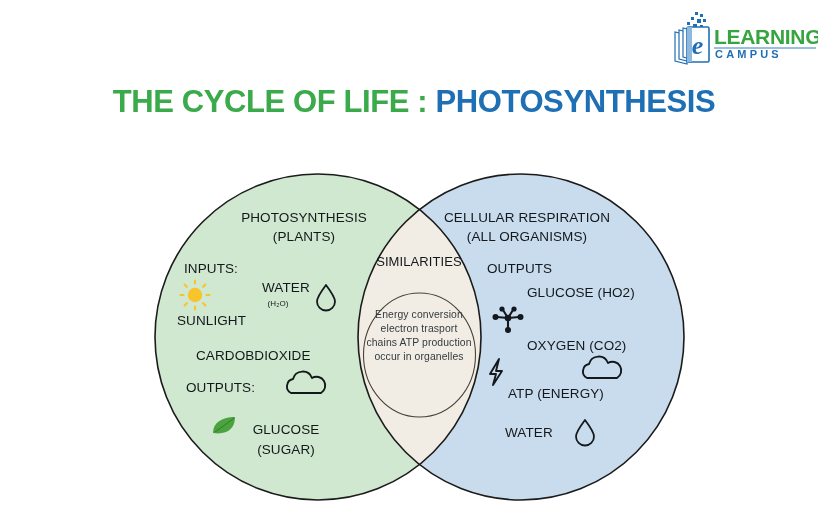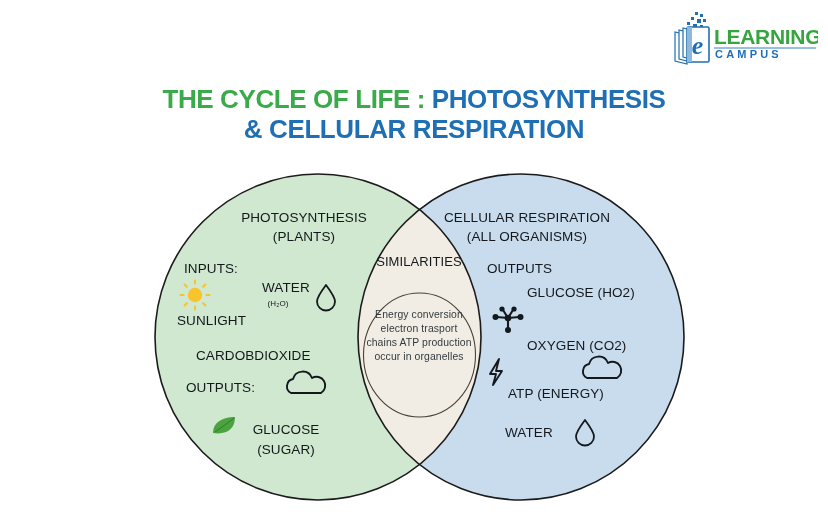--- a/index.html
+++ b/index.html
@@ -45,21 +45,21 @@
     position: absolute;
     top: 84px;
     left: 0;
     width: 828px;
     text-align: center;
     line-height: 1.16;
   }
   .title-line {
     font-family: "Liberation Sans", sans-serif;
     font-weight: bold;
-    font-size: 26px;
+    font-size: 31px;
     letter-spacing: -0.4px;
     white-space: nowrap;
   }
   .t-green { color: #3aaa4a; }
   .t-blue  { color: #1f6fb5; }
 
   
   #venn {
     position: absolute;
     left: 0;
@@ -113,21 +113,20 @@
     <text class="logo-word-campus" x="42" y="48">CAMPUS</text>
     <line x1="41" y1="38" x2="143" y2="38" stroke="#1f6fb5" stroke-width="0.9"></line>
   </svg>
 </div>
 
 <div id="title-block">
   <div class="title-line">
     <span class="t-green">THE CYCLE OF LIFE :</span>
     <span class="t-blue">PHOTOSYNTHESIS</span>
   </div>
-  <div class="title-line t-blue">&amp; CELLULAR RESPIRATION</div>
 </div>
 
 <div id="venn">
 <svg width="828" height="529" viewBox="0 0 828 529" xmlns="http://www.w3.org/2000/svg">
   <defs>
     <clipPath id="clipLeft">
           <circle cx="318" cy="337" r="163"></circle>
         </clipPath>
     <clipPath id="clipRight">
           <circle cx="521" cy="337" r="163"></circle>

